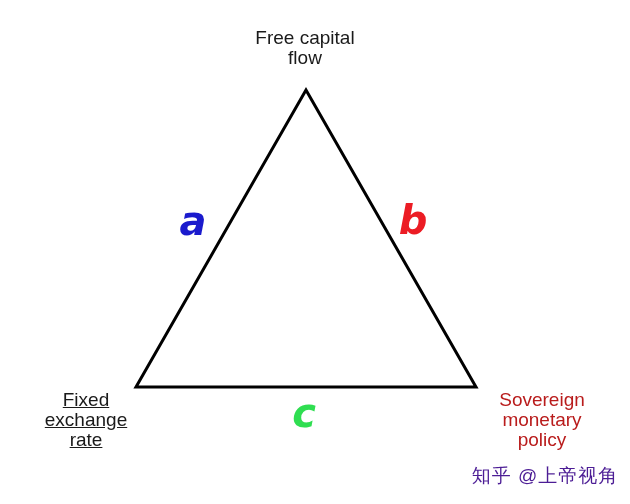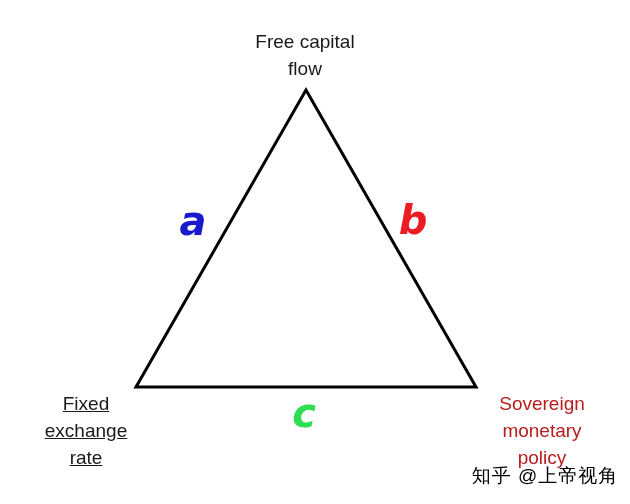--- a/index.html
+++ b/index.html
@@ -20,21 +20,21 @@
     left: 0;
     top: 0;
     width: 630px;
     height: 504px;
   }
   .vertex-label {
     position: absolute;
     white-space: pre-line;
     text-align: center;
     font-size: 19px;
-    line-height: 27px;
+    line-height: 20px;
     color: #1a1a1a;
   }
   .vertex-top    { left: 205px; top: 28px;  width: 200px; }
   .vertex-bl     { left: 6px;   top: 390px; width: 160px; text-decoration: underline; }
   .vertex-br     { left: 462px; top: 390px; width: 160px; }
   .edge-label {
     position: absolute;
     width: 60px;
     height: 50px;
     line-height: 50px;
@@ -77,15 +77,15 @@
   <div class="vertex-label vertex-br" style="color: #b91c1c;">Sovereign
 monetary
 policy</div>
 
   <div class="edge-label edge-a" style="color: rgb(26, 26, 205);">a</div>
 
   <div class="edge-label edge-b" style="color: rgb(236, 28, 36);">b</div>
 
   <div class="edge-label edge-c" style="color: rgb(47, 222, 81);">c</div>
 
-  <div class="watermark" style="color: #000000;">知乎 @上帝视角</div>
+  <div class="watermark" style="color: #4c1d95;">知乎 @上帝视角</div>
 
 </div>
 
 </body></html>

